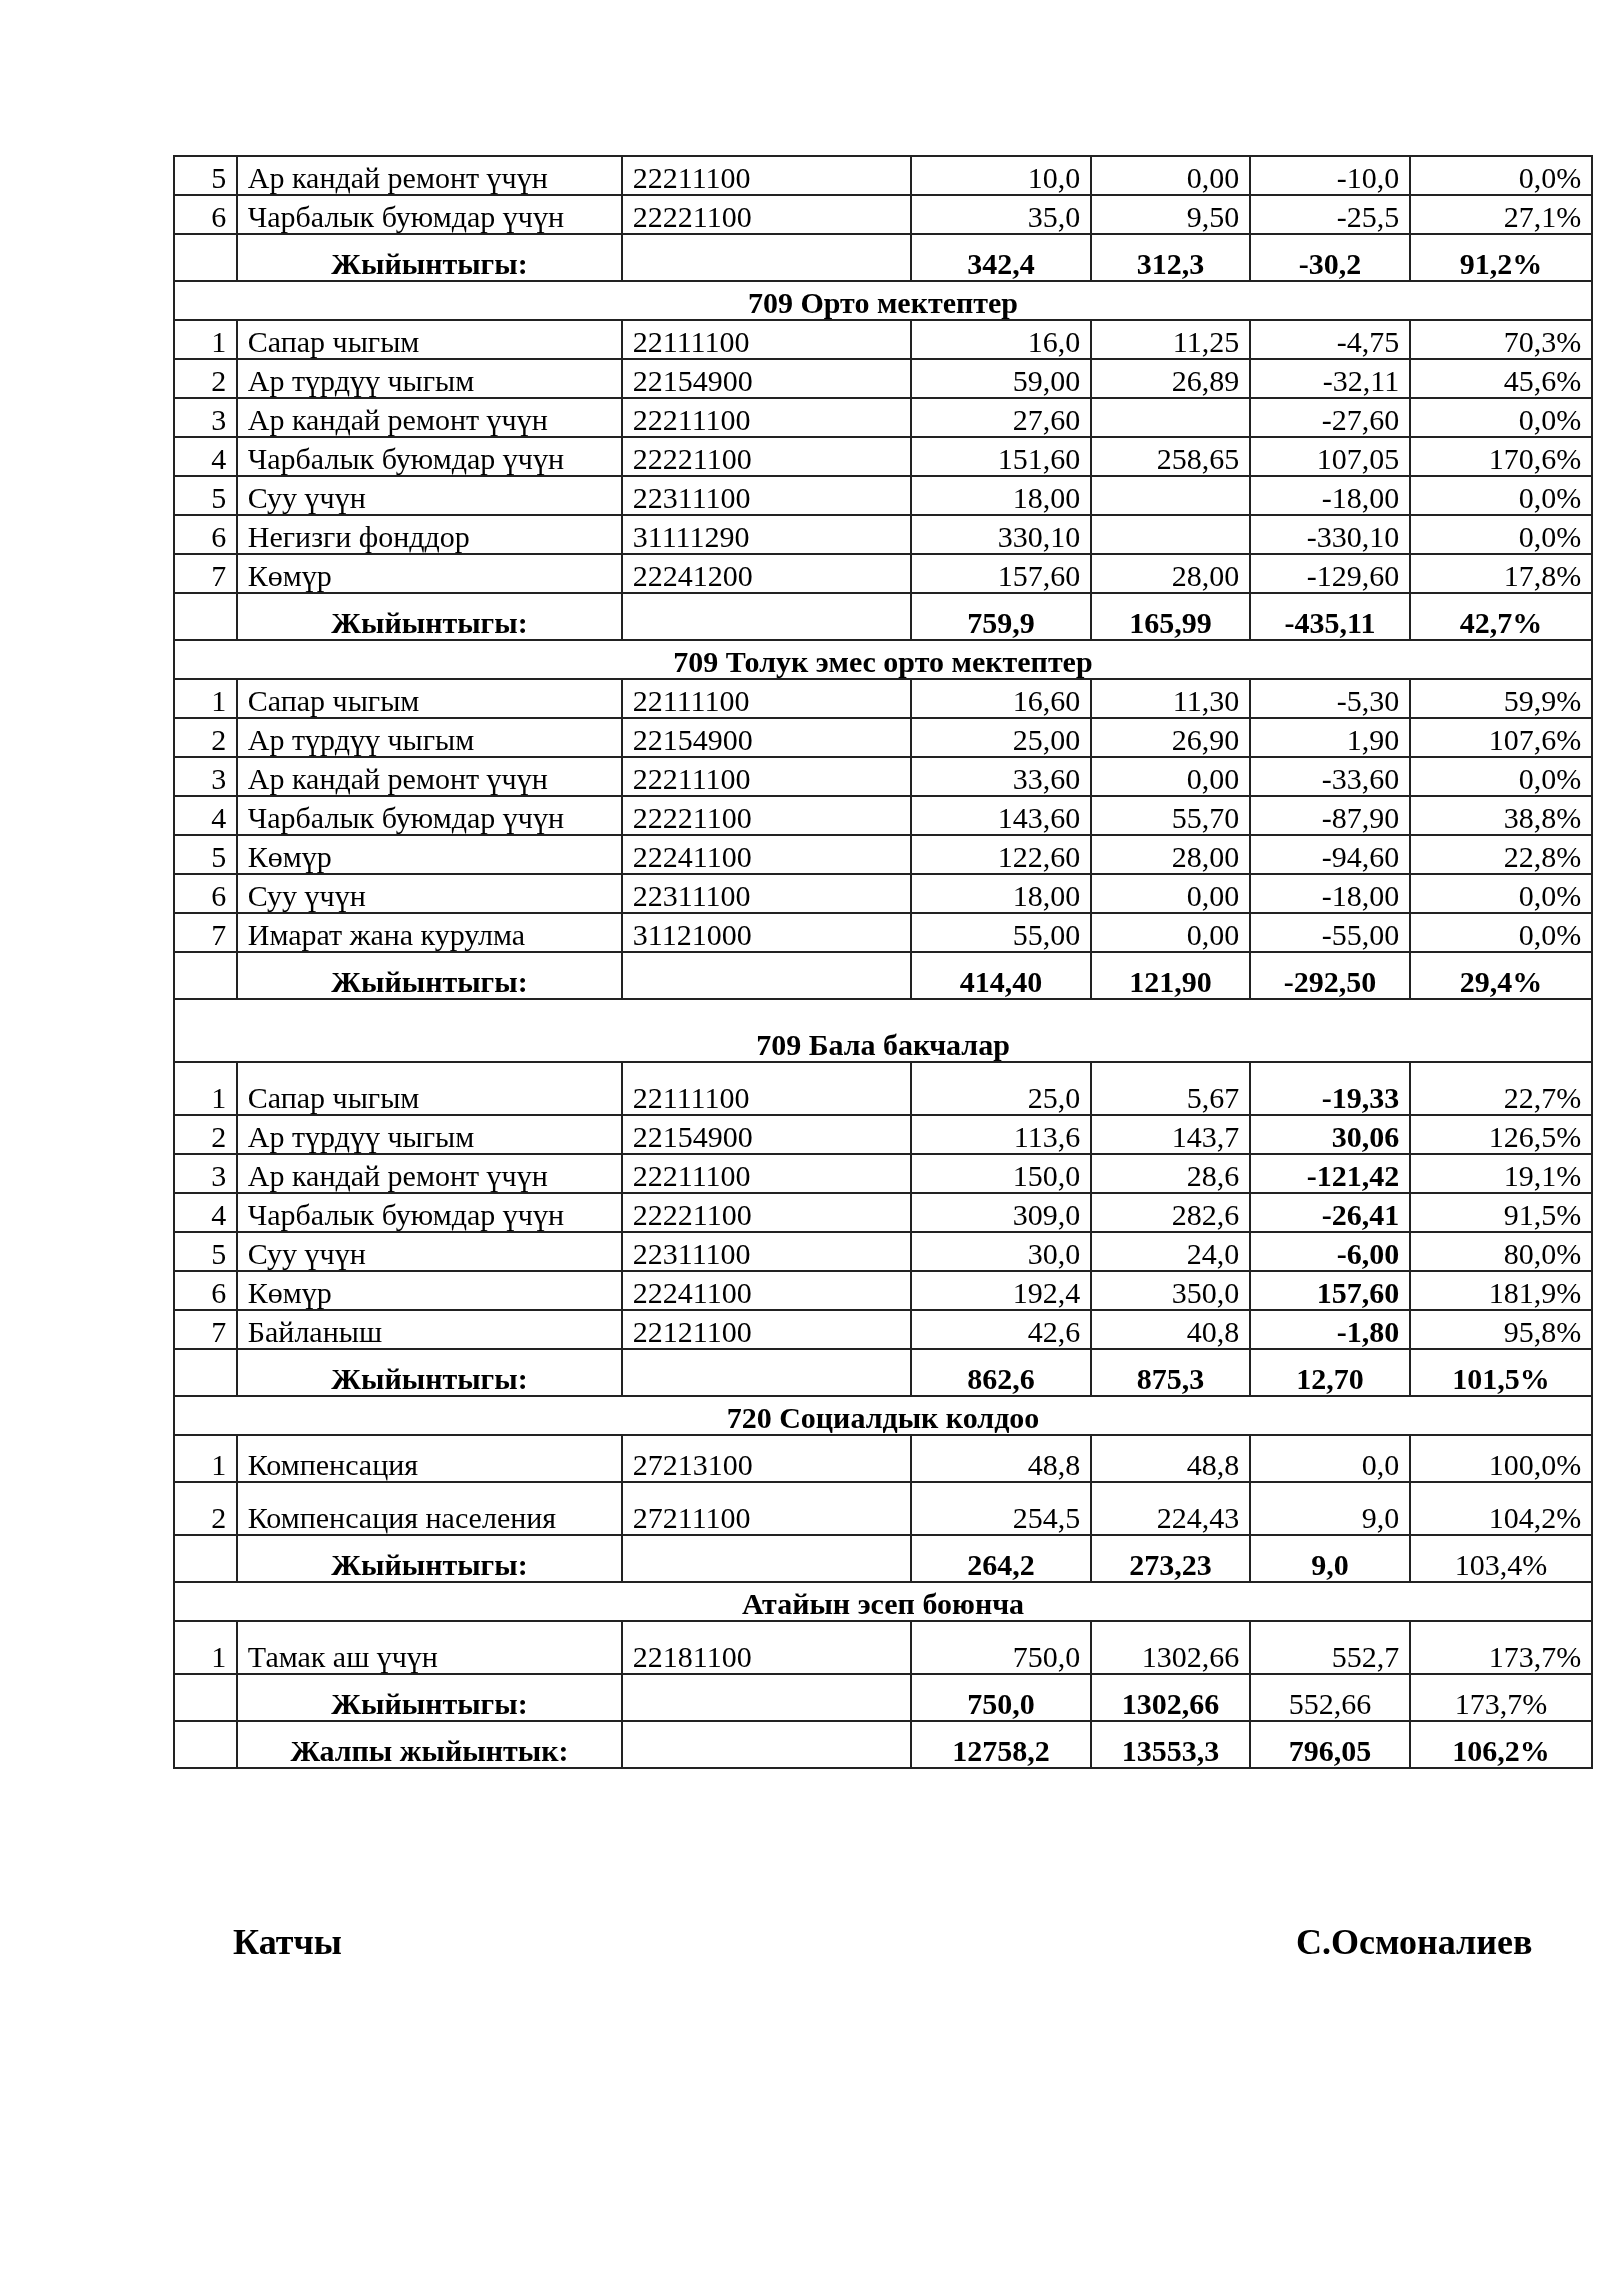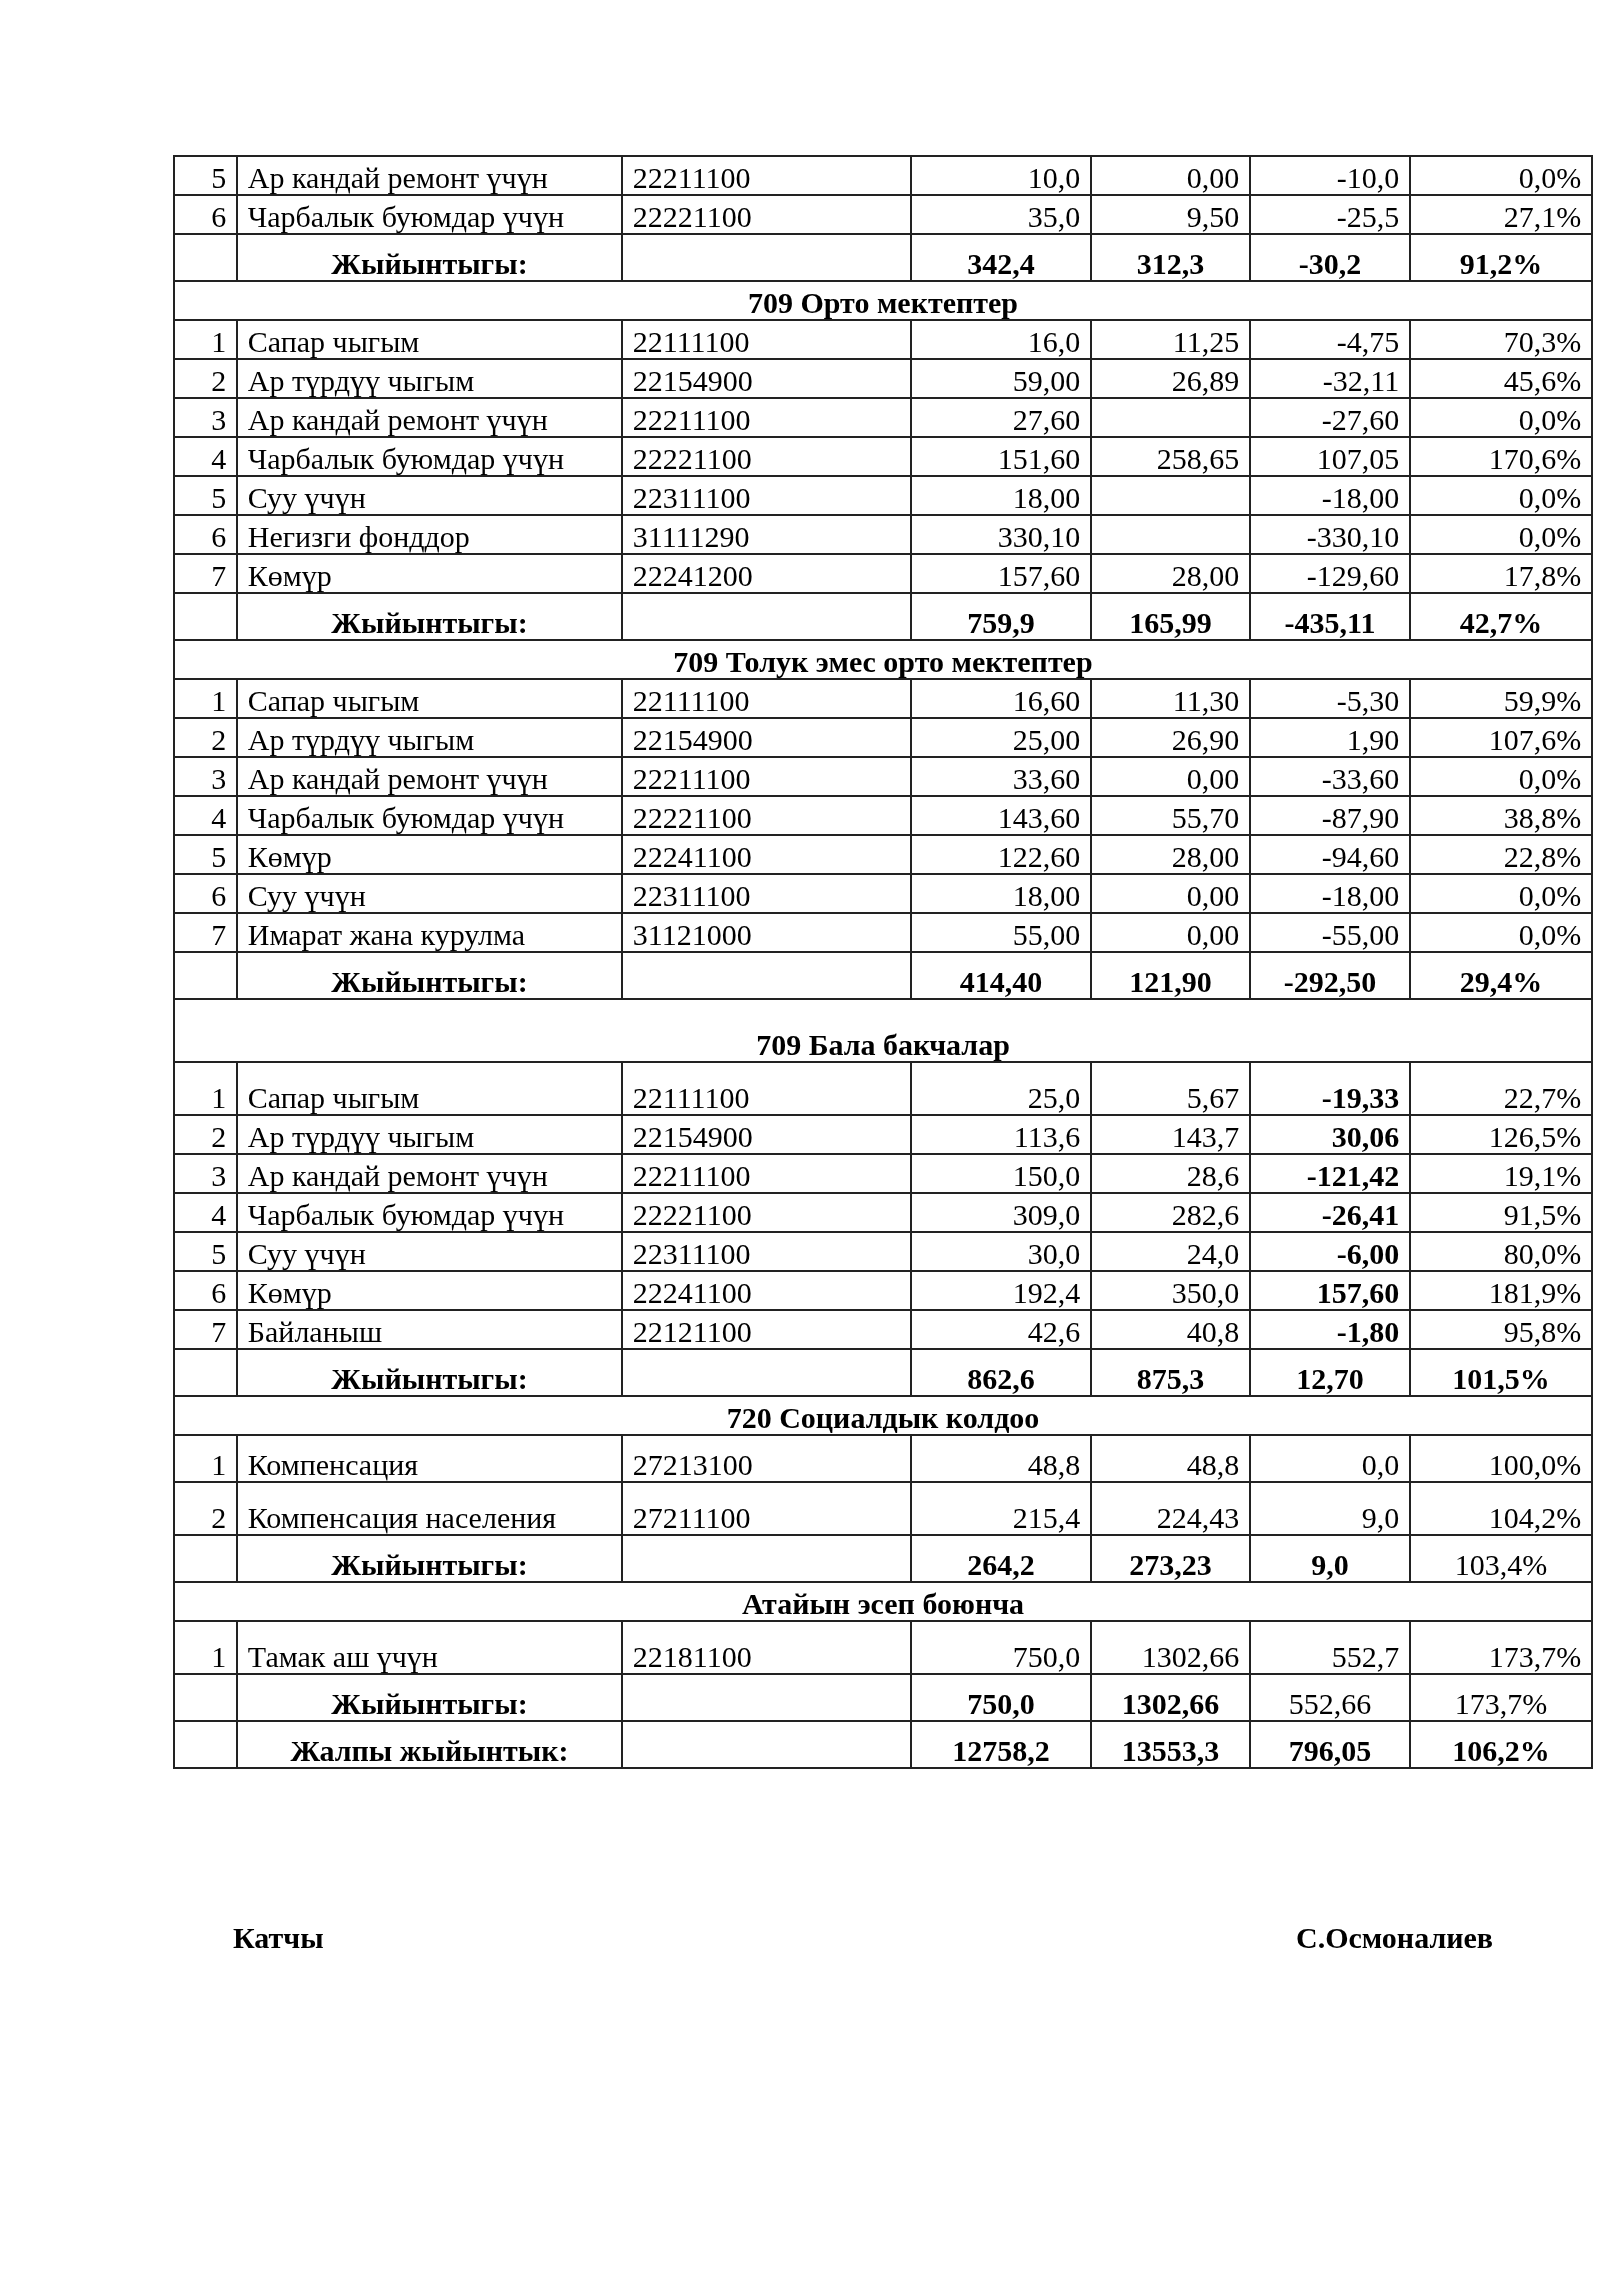--- a/index.html
+++ b/index.html
@@ -24,21 +24,21 @@
     td.c-name { text-align: left; }
     td.c-code { text-align: left; }
     td.c-val { text-align: right; }
     tr.section td { text-align: center; font-weight: bold; }
     tr.total td { font-weight: bold; height: 45px; text-align: center; }
     tr.total td.nb { font-weight: normal; }
     td.b { font-weight: bold; }
     tr.tall td { height: 61px; }
     tr.tall-row td { height: 51px; }
     tr.mid-row td { height: 45px; }
-    .signature { position: absolute; top: 1921px; font-size: 30px; font-weight: bold; }
+    .signature { position: absolute; top: 1921px; font-size: 36px; font-weight: bold; }
     .sig-left { left: 233px; }
     .sig-right { left: 1296px; }
   </style>
 </head>
 <body>
 
 <div class="page">
   <table class="report">
     <colgroup>
       <col style="width:63px">
@@ -316,21 +316,21 @@
           <td class="c-code">27213100</td>
           <td class="c-val">48,8</td>
           <td class="c-val">48,8</td>
           <td class="c-val">0,0</td>
           <td class="c-val">100,0%</td>
         </tr>
       <tr class="tall-row">
           <td class="c-num">2</td>
           <td class="c-name">Компенсация населения</td>
           <td class="c-code">27211100</td>
-          <td class="c-val">215,4</td>
+          <td class="c-val">254,5</td>
           <td class="c-val">224,43</td>
           <td class="c-val">9,0</td>
           <td class="c-val">104,2%</td>
         </tr>
       <tr class="total">
         <td></td>
         <td class="c-name">Жыйынтыгы:</td>
         <td></td>
         <td class="c-val">264,2</td>
         <td class="c-val">273,23</td>

